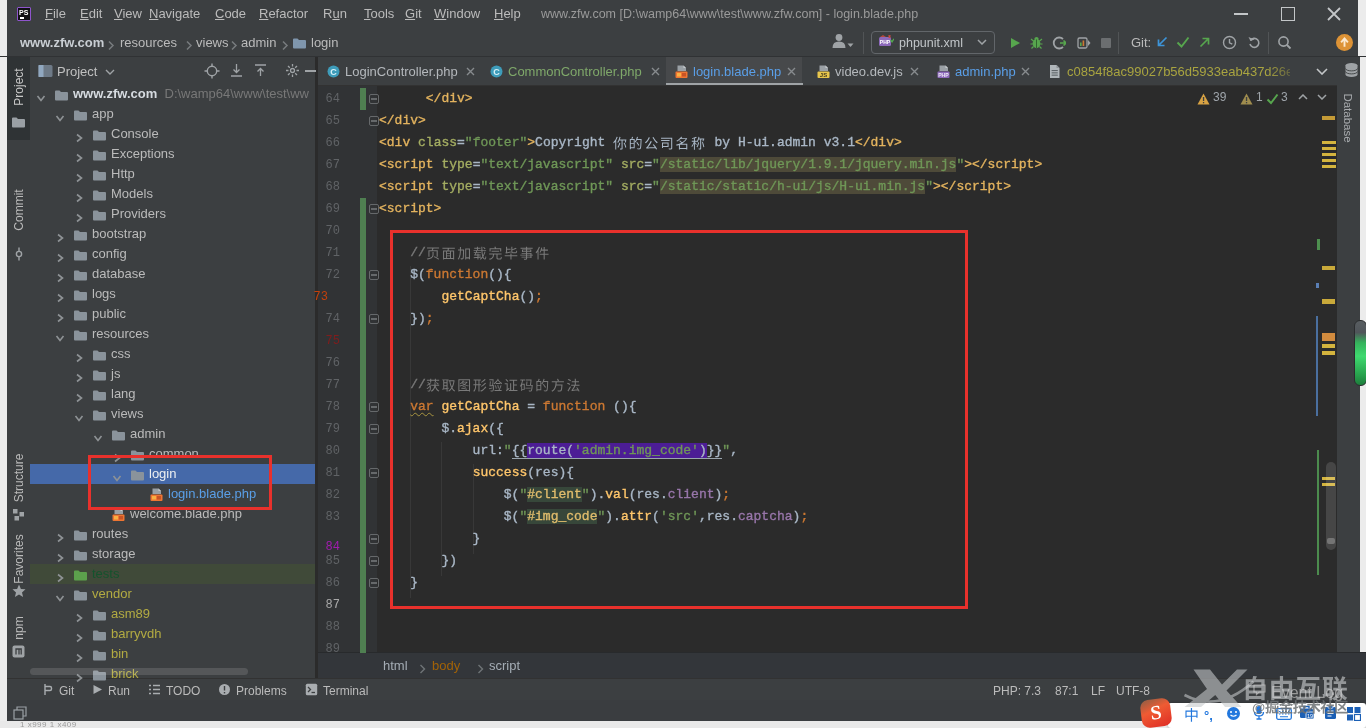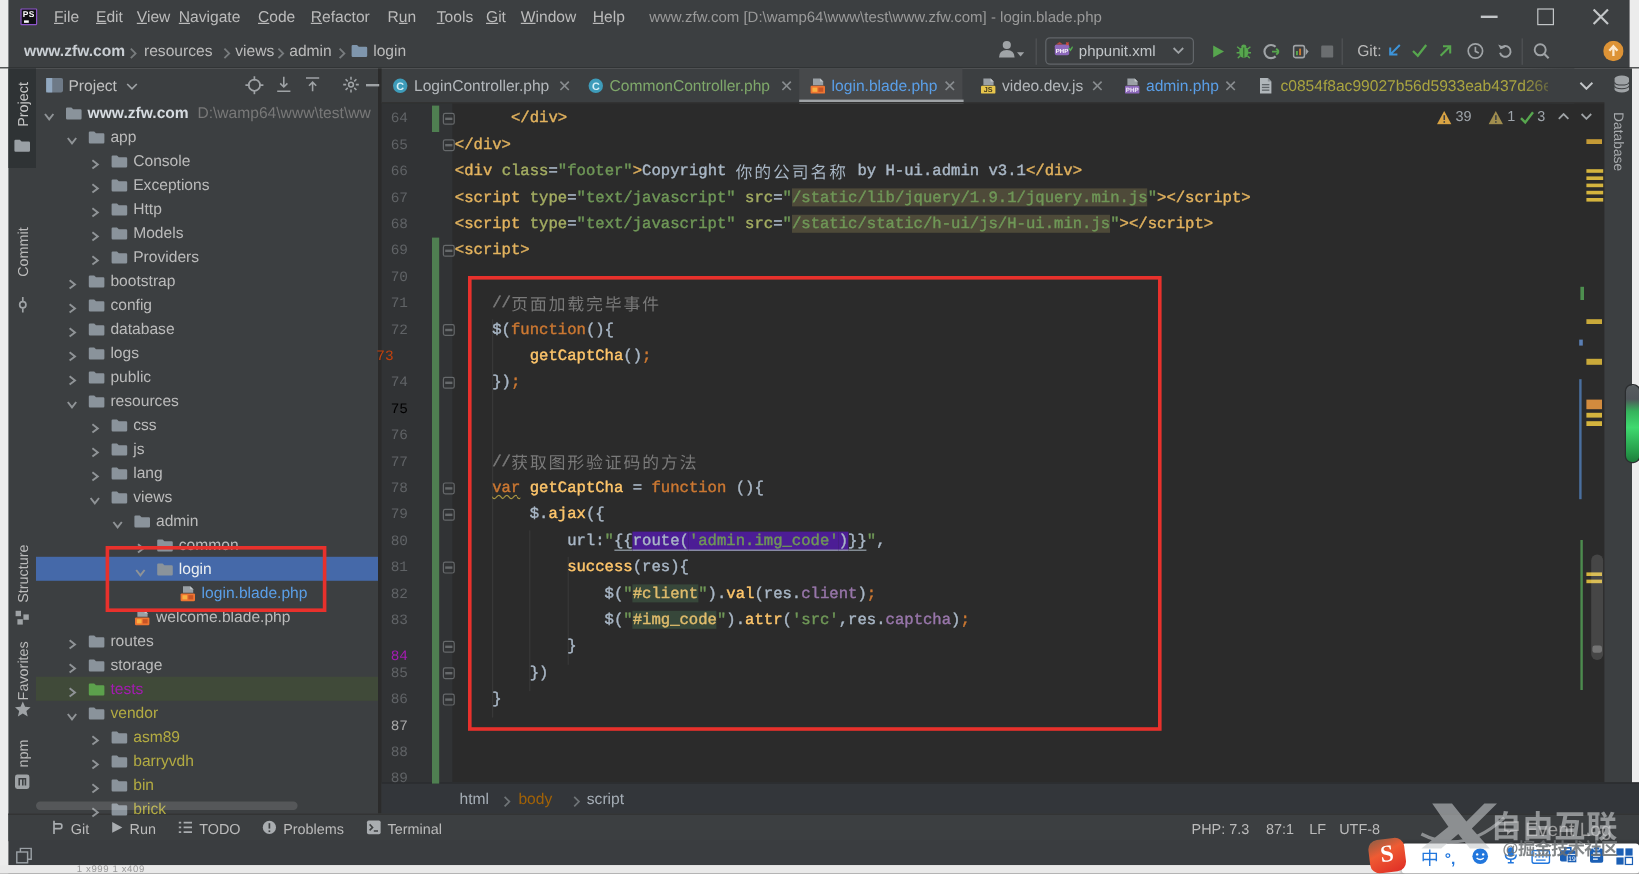--- a/index.html
+++ b/index.html
@@ -437,21 +437,21 @@
     <div style="position:absolute;left:62px;top:0;height:20px;line-height:20px;font-size:13px;white-space:pre;"><span style="color:#bbbbbb;">storage</span></div>
   </div>
 <div style="position:absolute;left:30px;top:564px;width:285px;height:20px;background:#404a39;overflow:hidden;"></div>
 <div style="position:absolute;left:30px;top:564px;width:285px;height:20px;overflow:hidden;">
     <div style="position:absolute;left:25px;top:5px;"><svg width="10" height="10" viewBox="0 0 10 10">
         <path d="M3 1.5 L7.5 5 L3 8.5" fill="none" stroke="#8f9396" stroke-width="1.6"></path>
       </svg></div>
     <div style="position:absolute;left:43px;top:3.5px;"><svg width="15" height="13" viewBox="0 0 15 13">
         <path d="M1 2.5 Q1 1.5 2 1.5 L5.5 1.5 L7 3 L13 3 Q14 3 14 4 L14 10.5 Q14 11.5 13 11.5 L2 11.5 Q1 11.5 1 10.5 Z" fill="#5ca14c"></path>
       </svg></div>
-    <div style="position:absolute;left:62px;top:0;height:20px;line-height:20px;font-size:13px;white-space:pre;"><span style="color:#a21caf;text-align:right;">tests</span></div>
+    <div style="position:absolute;left:62px;top:0;height:20px;line-height:20px;font-size:13px;white-space:pre;"><span style="color:#14532d;text-align:right;">tests</span></div>
   </div>
 <div style="position:absolute;left:30px;top:584px;width:285px;height:20px;overflow:hidden;"></div>
 <div style="position:absolute;left:30px;top:584px;width:285px;height:20px;overflow:hidden;">
     <div style="position:absolute;left:25px;top:5px;"><svg width="10" height="10" viewBox="0 0 10 10">
         <path d="M1.5 3 L5 7.5 L8.5 3" fill="none" stroke="#8f9396" stroke-width="1.6"></path>
       </svg></div>
     <div style="position:absolute;left:43px;top:3.5px;"><svg width="15" height="13" viewBox="0 0 15 13">
         <path d="M1 2.5 Q1 1.5 2 1.5 L5.5 1.5 L7 3 L13 3 Q14 3 14 4 L14 10.5 Q14 11.5 13 11.5 L2 11.5 Q1 11.5 1 10.5 Z" fill="#8a939b"></path>
       </svg></div>
     <div style="position:absolute;left:62px;top:0;height:20px;line-height:20px;font-size:13px;white-space:pre;"><span style="color:#b3ab42;">vendor</span></div>
@@ -582,21 +582,21 @@
 <div class="num" style="left:306px;top:110px;color:#606366">65</div>
 <div class="num" style="left:306px;top:132px;color:#606366">66</div>
 <div class="num" style="left:306px;top:154px;color:#606366">67</div>
 <div class="num" style="left:306px;top:176px;color:#606366">68</div>
 <div class="num" style="left:306px;top:198px;color:#606366">69</div>
 <div class="num" style="left:306px;top:220px;color:#606366">70</div>
 <div class="num" style="left:306px;top:242px;color:#606366">71</div>
 <div class="num" style="left:306px;top:264px;color:#606366">72</div>
 <div class="num" style="left:294px;top:286px;color:#c2410c">73</div>
 <div class="num" style="left:306px;top:308px;color:#606366">74</div>
-<div class="num" style="left:306px;top:330px;color:#000000">75</div>
+<div class="num" style="left:306px;top:330px;color:#7f1d1d">75</div>
 <div class="num" style="left:306px;top:352px;color:#606366">76</div>
 <div class="num" style="left:306px;top:374px;color:#606366">77</div>
 <div class="num" style="left:306px;top:396px;color:#606366">78</div>
 <div class="num" style="left:306px;top:418px;color:#606366">79</div>
 <div class="num" style="left:306px;top:440px;color:#606366">80</div>
 <div class="num" style="left:306px;top:462px;color:#606366">81</div>
 <div class="num" style="left:306px;top:484px;color:#606366">82</div>
 <div class="num" style="left:306px;top:506px;color:#606366">83</div>
 <div class="num" style="left:306px;top:536px;color:#a21caf">84</div>
 <div class="num" style="left:306px;top:550px;color:#606366">85</div>
@@ -750,21 +750,21 @@
   </svg>
 <div style="position:absolute;left:323px;top:684px;font-size:12px;color:#bbbbbb;">Terminal</div>
 <div style="position:absolute;left:993px;top:684px;font-size:12px;color:#bbbbbb;">PHP: 7.3</div>
 <div style="position:absolute;left:1055px;top:684px;font-size:12px;color:#bbbbbb;">87:1</div>
 <div style="position:absolute;left:1091px;top:684px;font-size:12px;color:#bbbbbb;">LF</div>
 <div style="position:absolute;left:1116px;top:684px;font-size:12px;color:#bbbbbb;">UTF-8</div>
 <svg style="position:absolute;left:1253px;top:684px;width:13px;height:12px;" viewBox="0 0 13 12">
     <path d="M1 1 L12 1 L12 8 L6 8 L3.5 10.5 L3.5 8 L1 8 Z" fill="none" stroke="#9a9a9a" stroke-width="1.2"></path>
   </svg>
 <div style="position:absolute;left:1271px;top:684px;font-size:16px;color:#9a9a9a;">Event Log</div>
-<div style="position:absolute;left:20px;top:720px;font-size:8px;color:#9a9a9a;letter-spacing:0.5px;margin-left:44px;">1 x999    1 x409</div>
+<div style="position:absolute;left:20px;top:720px;font-size:8px;color:#9a9a9a;letter-spacing:0.5px;">1 x999    1 x409</div>
 <div style="position:absolute;left:1168px;top:703px;width:198px;height:25px;background:#ffffff;border-radius:3px;box-shadow:0 0 3px rgba(0,0,0,0.3);"></div>
 <div style="position:absolute;left:1141px;top:699px;width:30px;height:28px;background:linear-gradient(160deg,#f4764292 10%,#ef5b33 40%,#e03026 95%);border-radius:8px;transform:rotate(-7deg);">
     <div style="text-align:center;font-size:20px;font-weight:bold;color:#fff;line-height:27px;font-family:Liberation Serif;">S</div>
   </div>
 <div style="position:absolute;left:1184px;top:707px;"><svg style="width:15px;height:17px;" viewBox="0 0 15 17">
       <path fill="#2277dd" d="M1.446295166015625 3.5785418701171885H13.531356811523438V10.63740966796875H12.370929565429687V4.680466918945314H2.5657708740234373V10.71240966796875H1.446295166015625ZM2.04060791015625 8.674938354492188H13.045343627929688V9.776863403320313H2.04060791015625ZM6.873136596679688 0.8945947265625005H8.048563842773437V14.677955932617188H6.873136596679688Z"></path>
     </svg></div>
 <div style="position:absolute;left:1204px;top:708px;font-size:13px;font-weight:bold;color:#2277dd;">°,</div>
 <svg style="position:absolute;left:1226px;top:706px;width:15px;height:15px;" viewBox="0 0 15 15">
     <circle cx="7.5" cy="7.5" r="6.5" fill="#2277dd"></circle>

